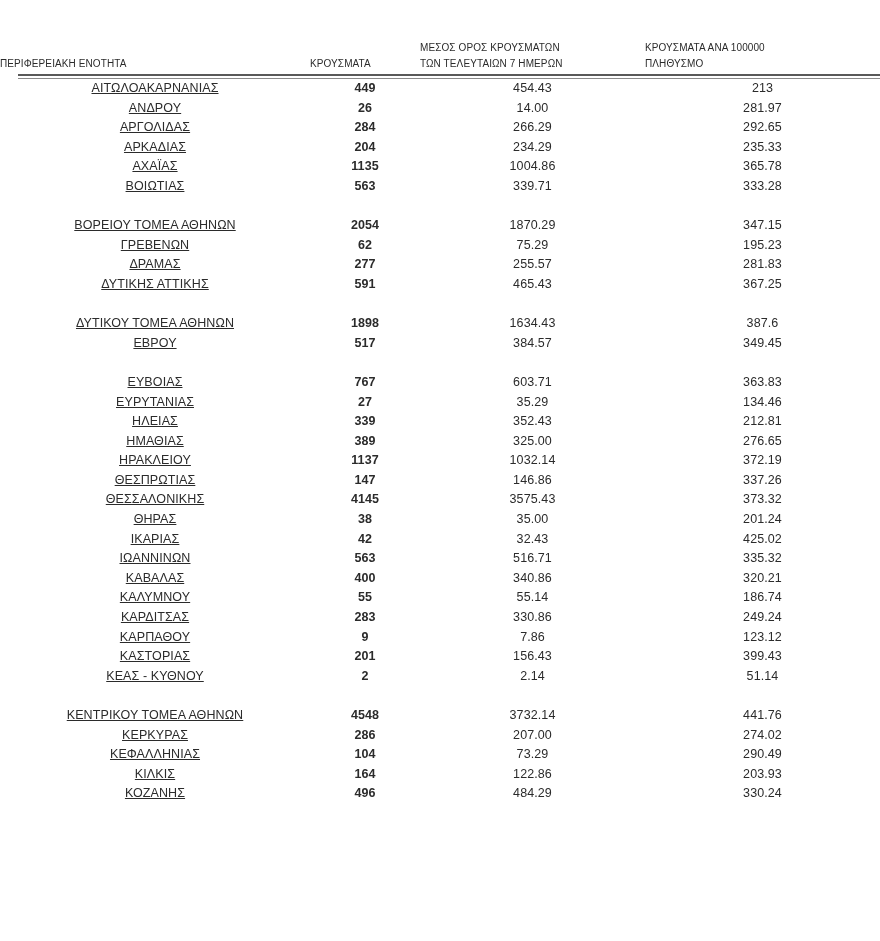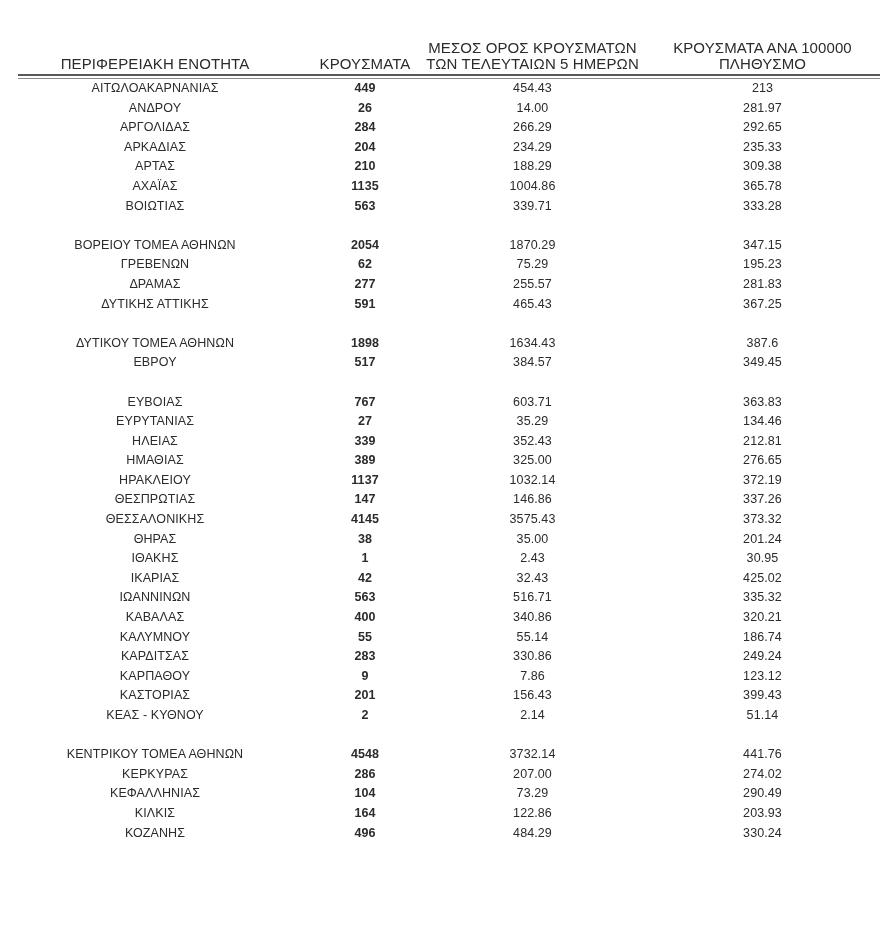--- a/index.html
+++ b/index.html
@@ -33,23 +33,23 @@
   col.c-name  { width: 310px; }
   col.c-cases { width: 110px; }
   col.c-avg   { width: 225px; }
   col.c-per   { width: 235px; }
 
   
   thead tr.header-row th {
     vertical-align: bottom;
     padding: 0 0 3px 0;
     font-weight: normal;
-    font-size: 15px;
+    font-size: 10px;
     line-height: 15.5px;
-    text-align: center;
+    text-align: left;
     letter-spacing: 0.1px;
     height: 74px;
     box-sizing: border-box;
   }
   th .hline { display: block; white-space: nowrap; }
   th.h-name .hline,
   th.h-cases .hline { }
 
   
   tr.rule-row td {
@@ -77,21 +77,21 @@
     letter-spacing: 0.1px;
     white-space: nowrap;
     overflow: hidden;
   }
   tbody tr.spacer-row td {
     padding: 0;
     height: 19.6px;
     line-height: 19.6px;
     font-size: 12.5px;
   }
-  td.cell-name  { text-align: center; }
+  td.cell-name  { text-align: center; text-decoration: underline; }
   td.cell-cases { text-align: center; font-weight: bold; }
   td.cell-avg   { text-align: center; }
   td.cell-per   { text-align: center; }
 </style>
 </head>
 <body>
 
 <div class="sheet">
 
   <table class="data-table">
@@ -107,21 +107,21 @@
         <th class="h-name">
           <span class="hline"></span>
           <span class="hline">ΠΕΡΙΦΕΡΕΙΑΚΗ ΕΝΟΤΗΤΑ</span>
         </th>
         <th class="h-cases">
           <span class="hline"></span>
           <span class="hline">ΚΡΟΥΣΜΑΤΑ</span>
         </th>
         <th class="h-avg">
           <span class="hline">ΜΕΣΟΣ ΟΡΟΣ ΚΡΟΥΣΜΑΤΩΝ</span>
-          <span class="hline">ΤΩΝ ΤΕΛΕΥΤΑΙΩΝ 5 ΗΜΕΡΩΝ</span>
+          <span class="hline">ΤΩΝ ΤΕΛΕΥΤΑΙΩΝ 7 ΗΜΕΡΩΝ</span>
         </th>
         <th class="h-per">
           <span class="hline">ΚΡΟΥΣΜΑΤΑ ΑΝΑ 100000</span>
           <span class="hline">ΠΛΗΘΥΣΜΟ</span>
         </th>
       </tr>
       <tr class="rule-row">
         <td colspan="4">
           <div class="rule-outer"></div>
         </td>
@@ -147,26 +147,20 @@
           <td class="cell-avg">266.29</td>
           <td class="cell-per">292.65</td>
         </tr>
         <tr class="data-row">
           <td class="cell-name">ΑΡΚΑΔΙΑΣ</td>
           <td class="cell-cases">204</td>
           <td class="cell-avg">234.29</td>
           <td class="cell-per">235.33</td>
         </tr>
         <tr class="data-row">
-          <td class="cell-name">ΑΡΤΑΣ</td>
-          <td class="cell-cases">210</td>
-          <td class="cell-avg">188.29</td>
-          <td class="cell-per">309.38</td>
-        </tr>
-        <tr class="data-row">
           <td class="cell-name">ΑΧΑΪΑΣ</td>
           <td class="cell-cases">1135</td>
           <td class="cell-avg">1004.86</td>
           <td class="cell-per">365.78</td>
         </tr>
         <tr class="data-row">
           <td class="cell-name">ΒΟΙΩΤΙΑΣ</td>
           <td class="cell-cases">563</td>
           <td class="cell-avg">339.71</td>
           <td class="cell-per">333.28</td>
@@ -258,26 +252,20 @@
           <td class="cell-avg">3575.43</td>
           <td class="cell-per">373.32</td>
         </tr>
         <tr class="data-row">
           <td class="cell-name">ΘΗΡΑΣ</td>
           <td class="cell-cases">38</td>
           <td class="cell-avg">35.00</td>
           <td class="cell-per">201.24</td>
         </tr>
         <tr class="data-row">
-          <td class="cell-name">ΙΘΑΚΗΣ</td>
-          <td class="cell-cases">1</td>
-          <td class="cell-avg">2.43</td>
-          <td class="cell-per">30.95</td>
-        </tr>
-        <tr class="data-row">
           <td class="cell-name">ΙΚΑΡΙΑΣ</td>
           <td class="cell-cases">42</td>
           <td class="cell-avg">32.43</td>
           <td class="cell-per">425.02</td>
         </tr>
         <tr class="data-row">
           <td class="cell-name">ΙΩΑΝΝΙΝΩΝ</td>
           <td class="cell-cases">563</td>
           <td class="cell-avg">516.71</td>
           <td class="cell-per">335.32</td>

